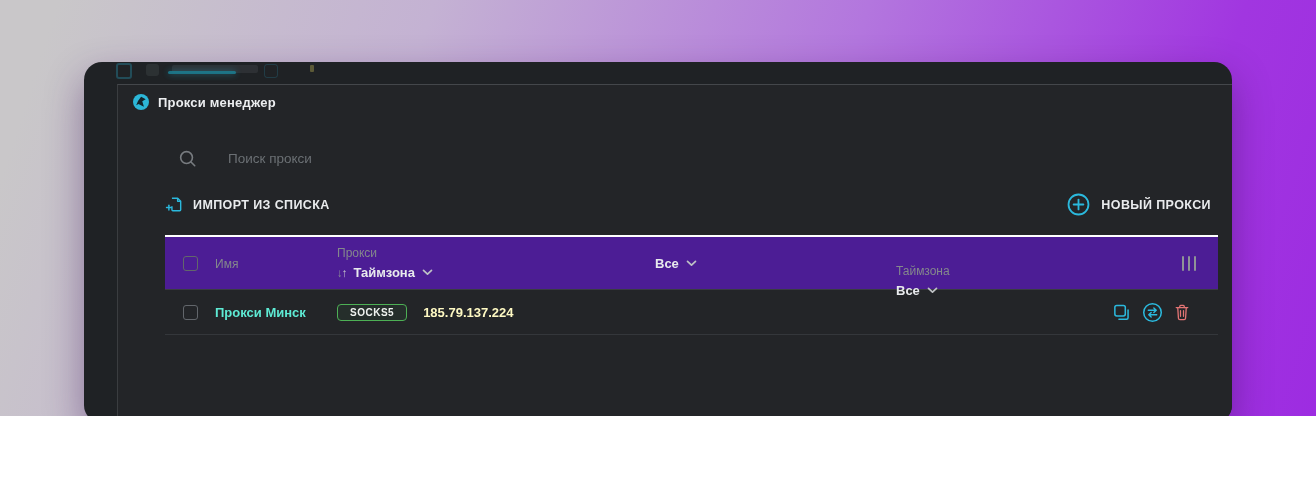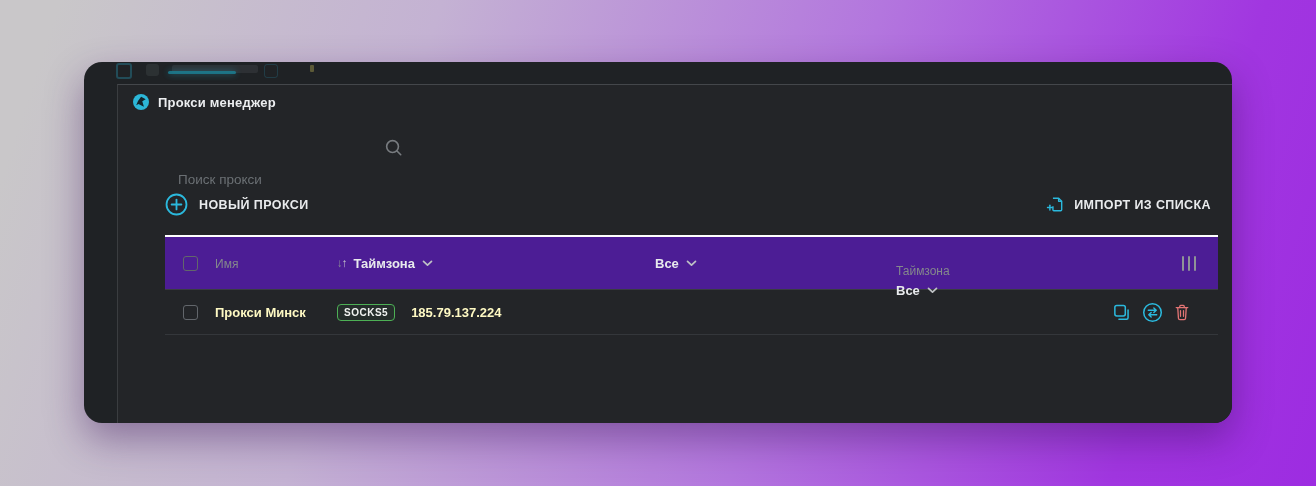--- a/index.html
+++ b/index.html
@@ -1,17 +1,17 @@
 <!DOCTYPE html>
 <html><head>
 <meta charset="utf-8">
 <style>
   html,body{margin:0;padding:0;}
   body{width:1316px;height:486px;font-family:"Liberation Sans",sans-serif;-webkit-font-smoothing:antialiased;}
-  .stage{position:relative;width:1316px;height:486px;overflow:hidden;
+  .stage{position:relative;width:1316px;height:416px;overflow:hidden;
     background:linear-gradient(108deg,#c9c7c9 4%,#c4b2d3 30%,#b376de 60%,#a136e0 86%,#9d2ce1 100%);}
   .window{position:absolute;left:84px;top:62px;width:1148px;height:361px;background:#1f2225;
     border-radius:18px;box-shadow:0 16px 38px rgba(55,15,85,.42);overflow:hidden;}
 
   
   .tabstrip{position:absolute;left:0;top:0;right:0;height:22px;overflow:hidden;}
   .rem{position:absolute;}
   .rem-icon1{left:32px;top:1px;width:12px;height:12px;border:2px solid rgba(43,185,221,.28);border-radius:3px;}
   .rem-icon2{left:62px;top:2px;width:13px;height:12px;background:rgba(130,140,145,.14);border-radius:3px;}
   .rem-text{left:88px;top:3px;width:86px;height:8px;background:rgba(150,160,165,.12);border-radius:2px;}
@@ -19,21 +19,21 @@
     box-shadow:0 0 7px rgba(45,195,225,.55);opacity:.85;}
   .rem-icon3{left:180px;top:2px;width:12px;height:12px;border:1.5px solid rgba(43,185,221,.18);border-radius:3px;}
   .rem-dot{left:226px;top:3px;width:4px;height:7px;background:rgba(205,195,90,.35);border-radius:1px;}
 
   .panel{position:absolute;left:33px;top:22px;right:0;bottom:0;background:#232528;
     border-left:1px solid #3a3d40;border-top:1px solid #44474b;box-sizing:border-box;}
 
   .app-header{position:absolute;left:15px;top:9px;display:flex;align-items:center;gap:9px;}
   .app-title{font-size:13px;font-weight:bold;color:#eceef0;letter-spacing:.2px;}
 
-  .search-row{position:absolute;left:60px;top:53px;display:flex;align-items:center;gap:15px;flex-direction:column;}
+  .search-row{position:absolute;left:60px;top:64px;display:flex;align-items:center;gap:31px;}
   .search-input{width:430px;background:transparent;border:none;outline:none;font-family:"Liberation Sans",sans-serif;
     font-size:13.5px;color:#cfd3d6;padding:0;}
   .search-input::placeholder{color:#6b7074;}
 
   .actions-row{position:absolute;left:47px;right:21px;top:108px;display:flex;align-items:center;justify-content:space-between;}
   .btn{display:flex;align-items:center;cursor:pointer;}
   .btn-new{gap:11px;}
   .btn-import{gap:9px;}
   .btn-label{font-size:12.5px;font-weight:bold;color:#e9ebed;letter-spacing:.4px;}
 
@@ -55,24 +55,24 @@
   .hstack{display:flex;flex-direction:column;gap:5px;}
   .hlabel{font-size:12px;color:#84888c;}
   .hcontrol{font-size:13px;font-weight:bold;color:#e8eaed;display:flex;align-items:center;gap:7px;cursor:pointer;}
   .sort-arrows{font-weight:normal;font-size:11.5px;letter-spacing:-1px;}
   .arr-down{color:#8d9194;}
   .arr-up{color:#c7cacd;}
 
   .cols-icon{display:flex;gap:4px;cursor:pointer;}
   .cols-icon span{display:block;width:2px;height:15px;background:#8f9397;border-radius:1px;}
 
-  .row-name{font-size:13px;font-weight:bold;color:#fef9c3;}
+  .row-name{font-size:13px;font-weight:bold;color:#5eead4;}
   .proxy-cell{display:flex;align-items:center;gap:16px;}
   .badge{font-size:10px;font-weight:bold;color:#f0f3f0;letter-spacing:.5px;border:1px solid #4db055;
-    border-radius:4px;padding:2px 6px;background:rgba(77,176,85,.07);}
+    border-radius:4px;padding:2px 12px;background:rgba(77,176,85,.07);}
   .ip{font-size:13px;font-weight:bold;color:#fef9c3;}
 
   .row-actions{margin-left:auto;display:flex;align-items:center;gap:11px;padding-right:28px;}
   .icon-btn{display:flex;align-items:center;cursor:pointer;}
 </style>
 </head>
 <body>
 
 <div class="stage">
   <div class="window">
@@ -98,49 +98,50 @@
 
       <div class="search-row">
         <svg width="19" height="19" viewBox="0 0 20 20">
           <circle cx="9" cy="9" r="6.2" fill="none" stroke="#787c80" stroke-width="1.7"></circle>
           <line x1="13.7" y1="13.7" x2="17.6" y2="17.6" stroke="#787c80" stroke-width="1.7" stroke-linecap="round"></line>
         </svg>
         <input class="search-input" type="text" placeholder="Поиск прокси" style="">
       </div>
 
       <div class="actions-row">
-        <div class="btn btn-new">
-          <svg width="23" height="23" viewBox="0 0 24 24">
-            <circle cx="12" cy="12" r="10.4" fill="none" stroke="#2bb9dd" stroke-width="1.9"></circle>
-            <line x1="12" y1="6.9" x2="12" y2="17.1" stroke="#2bb9dd" stroke-width="1.9" stroke-linecap="round"></line>
-            <line x1="6.9" y1="12" x2="17.1" y2="12" stroke="#2bb9dd" stroke-width="1.9" stroke-linecap="round"></line>
-          </svg>
-          <span class="btn-label">НОВЫЙ ПРОКСИ</span>
-        </div>
         <div class="btn btn-import">
           <svg width="19" height="19" viewBox="0 0 20 20">
             <path d="M7.3 3.5 h6 l3.2 3.2 v8.8 a1 1 0 0 1 -1 1 h-7.2 a1 1 0 0 1 -1 -1 v-3.6" fill="none" stroke="#2bb9dd" stroke-width="1.5" stroke-linejoin="round"></path>
             <path d="M13.3 3.5 v3.2 h3.2" fill="none" stroke="#2bb9dd" stroke-width="1.5" stroke-linejoin="round"></path>
             <line x1="4.1" y1="10.7" x2="4.1" y2="15.7" stroke="#2bb9dd" stroke-width="1.5" stroke-linecap="round"></line>
             <line x1="1.6" y1="13.2" x2="6.6" y2="13.2" stroke="#2bb9dd" stroke-width="1.5" stroke-linecap="round"></line>
           </svg>
           <span class="btn-label">ИМПОРТ ИЗ СПИСКА</span>
         </div>
+        <div class="btn btn-new">
+          <svg width="23" height="23" viewBox="0 0 24 24">
+            <circle cx="12" cy="12" r="10.4" fill="none" stroke="#2bb9dd" stroke-width="1.9"></circle>
+            <line x1="12" y1="6.9" x2="12" y2="17.1" stroke="#2bb9dd" stroke-width="1.9" stroke-linecap="round"></line>
+            <line x1="6.9" y1="12" x2="17.1" y2="12" stroke="#2bb9dd" stroke-width="1.9" stroke-linecap="round"></line>
+          </svg>
+          <span class="btn-label">НОВЫЙ ПРОКСИ</span>
+        </div>
       </div>
 
       <div class="table">
 
         <div class="thead">
           <div class="col-check">
             <span class="checkbox"></span>
           </div>
           <div class="col-name">
             <span class="hlabel">Имя</span>
           </div>
           <div class="col-proxy hstack">
+            <span class="hlabel">Прокси</span>
             <span class="hcontrol">
               <span class="sort-arrows"><span class="arr-down">↓</span><span class="arr-up">↑</span></span>
               <span>Таймзона</span>
               <svg width="11" height="7" viewBox="0 0 11 7">
                 <polyline points="1.5,1.4 5.5,5.2 9.5,1.4" fill="none" stroke="#bec2c5" stroke-width="1.7" stroke-linecap="round" stroke-linejoin="round"></polyline>
               </svg>
             </span>
           </div>
           <div class="col-geo hstack">
             <span class="hcontrol">

